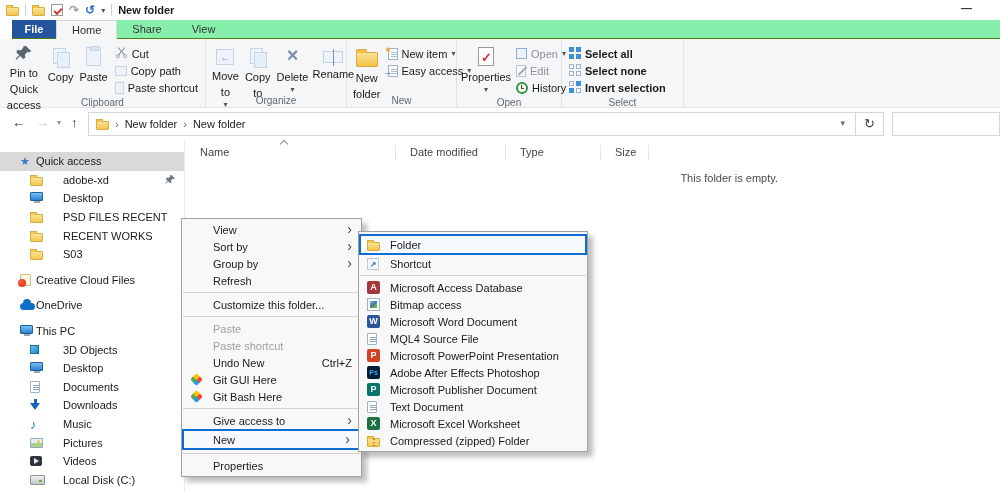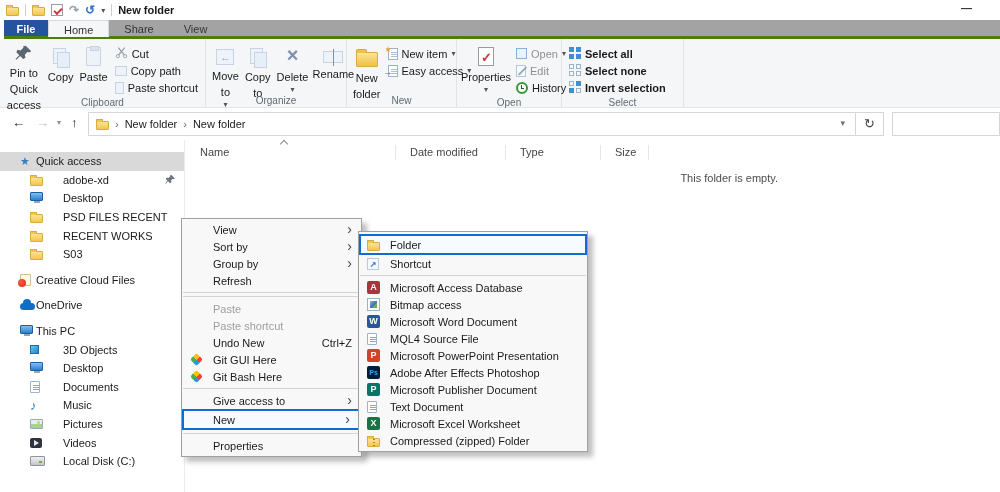--- a/index.html
+++ b/index.html
@@ -26,21 +26,21 @@
   .qat-check { width:12px; height:12px; background:#fff; border:1px solid #9b9b9b; position:relative; }
   .qat-check::after { content:""; position:absolute; left:2px; top:3px; width:6px; height:3px; border-left:2px solid #d13438; border-bottom:2px solid #d13438; transform:rotate(-45deg); }
 
   
   .i-folder { width:13px; height:9px; background:linear-gradient(#fbe394,#f3c74f); border:1px solid #d8ac3f; border-radius:1px; margin-top:3px; }
   .i-folder::before { content:""; position:absolute; left:-1px; top:-3px; width:5px; height:2px; background:#f3c74f; border:1px solid #d8ac3f; border-bottom:0; border-radius:1px 1px 0 0; }
   .i-folder-lg { width:22px; height:15px; background:linear-gradient(#fbe394,#f0c244); border:1px solid #d8ac3f; border-radius:1px; margin-top:8px; }
   .i-folder-lg::before { content:""; position:absolute; left:-1px; top:-4px; width:9px; height:3px; background:#f0c244; border:1px solid #d8ac3f; border-bottom:0; border-radius:2px 2px 0 0; }
 
   
-  .tabs { position:absolute; top:20px; left:4px; right:0; height:19px; display:flex; background:#a3a3a3; border-bottom:3px solid #4d7c0f; }
+  .tabs { position:absolute; top:20px; left:12px; right:0; height:19px; display:flex; background:#86efac; border-bottom:1px solid #4d7c0f; }
   .tab-file { width:44px; text-align:center; line-height:19px; color:#fff; font-weight:bold; background:#24549b; }
   .tab { padding:0 15px; line-height:18px; color:#333; }
   .tab.selected { background:#f5f6f7; border:1px solid #d8d9da; border-bottom:1px solid #f5f6f7; margin-bottom:-1px; }
 
   
   .ribbon { position:absolute; top:39px; left:0; right:0; height:69px; background:#f5f6f7; border-bottom:1px solid #e4e5e6; display:flex; }
   .group { position:relative; height:100%; border-right:1px solid #e2e3e5; display:flex; flex-direction:column; }
   .group-body { flex:1; display:flex; align-items:flex-start; padding:3px 4px 0; gap:2px; }
   .group-label { height:14px; text-align:center; color:#5f6a73; font-size:10px; line-height:13px; }
   .bigbtn { display:flex; flex-direction:column; align-items:center; padding:2px 2px 0; height:52px; }
@@ -405,20 +405,24 @@
   </div>
   <div class="srow lvl2">
     <span class="ic i-mon"></span>
     <span>Desktop</span>
   </div>
   <div class="srow lvl2">
     <span class="ic i-doc"></span>
     <span>Documents</span>
   </div>
   <div class="srow lvl2">
+    <span class="ic i-down"></span>
+    <span>Downloads</span>
+  </div>
+  <div class="srow lvl2">
     <span class="ic i-music">♪</span>
     <span>Music</span>
   </div>
   <div class="srow lvl2">
     <span class="ic i-pic"></span>
     <span>Pictures</span>
   </div>
   <div class="srow lvl2">
     <span class="ic i-vid"></span>
     <span>Videos</span>
@@ -450,20 +454,23 @@
     <span class="mi-arrow">›</span>
   </div>
   <div class="mi">
     <span>Group by</span>
     <span class="mi-arrow">›</span>
   </div>
   <div class="mi">
     <span>Refresh</span>
   </div>
   <div class="msep"></div>
+  <div class="mi">
+    <span>Customize this folder...</span>
+  </div>
   <div class="msep"></div>
   <div class="mi dis">
     <span>Paste</span>
   </div>
   <div class="mi dis">
     <span>Paste shortcut</span>
   </div>
   <div class="mi">
     <span>Undo New</span>
     <span class="mi-short">Ctrl+Z</span>

